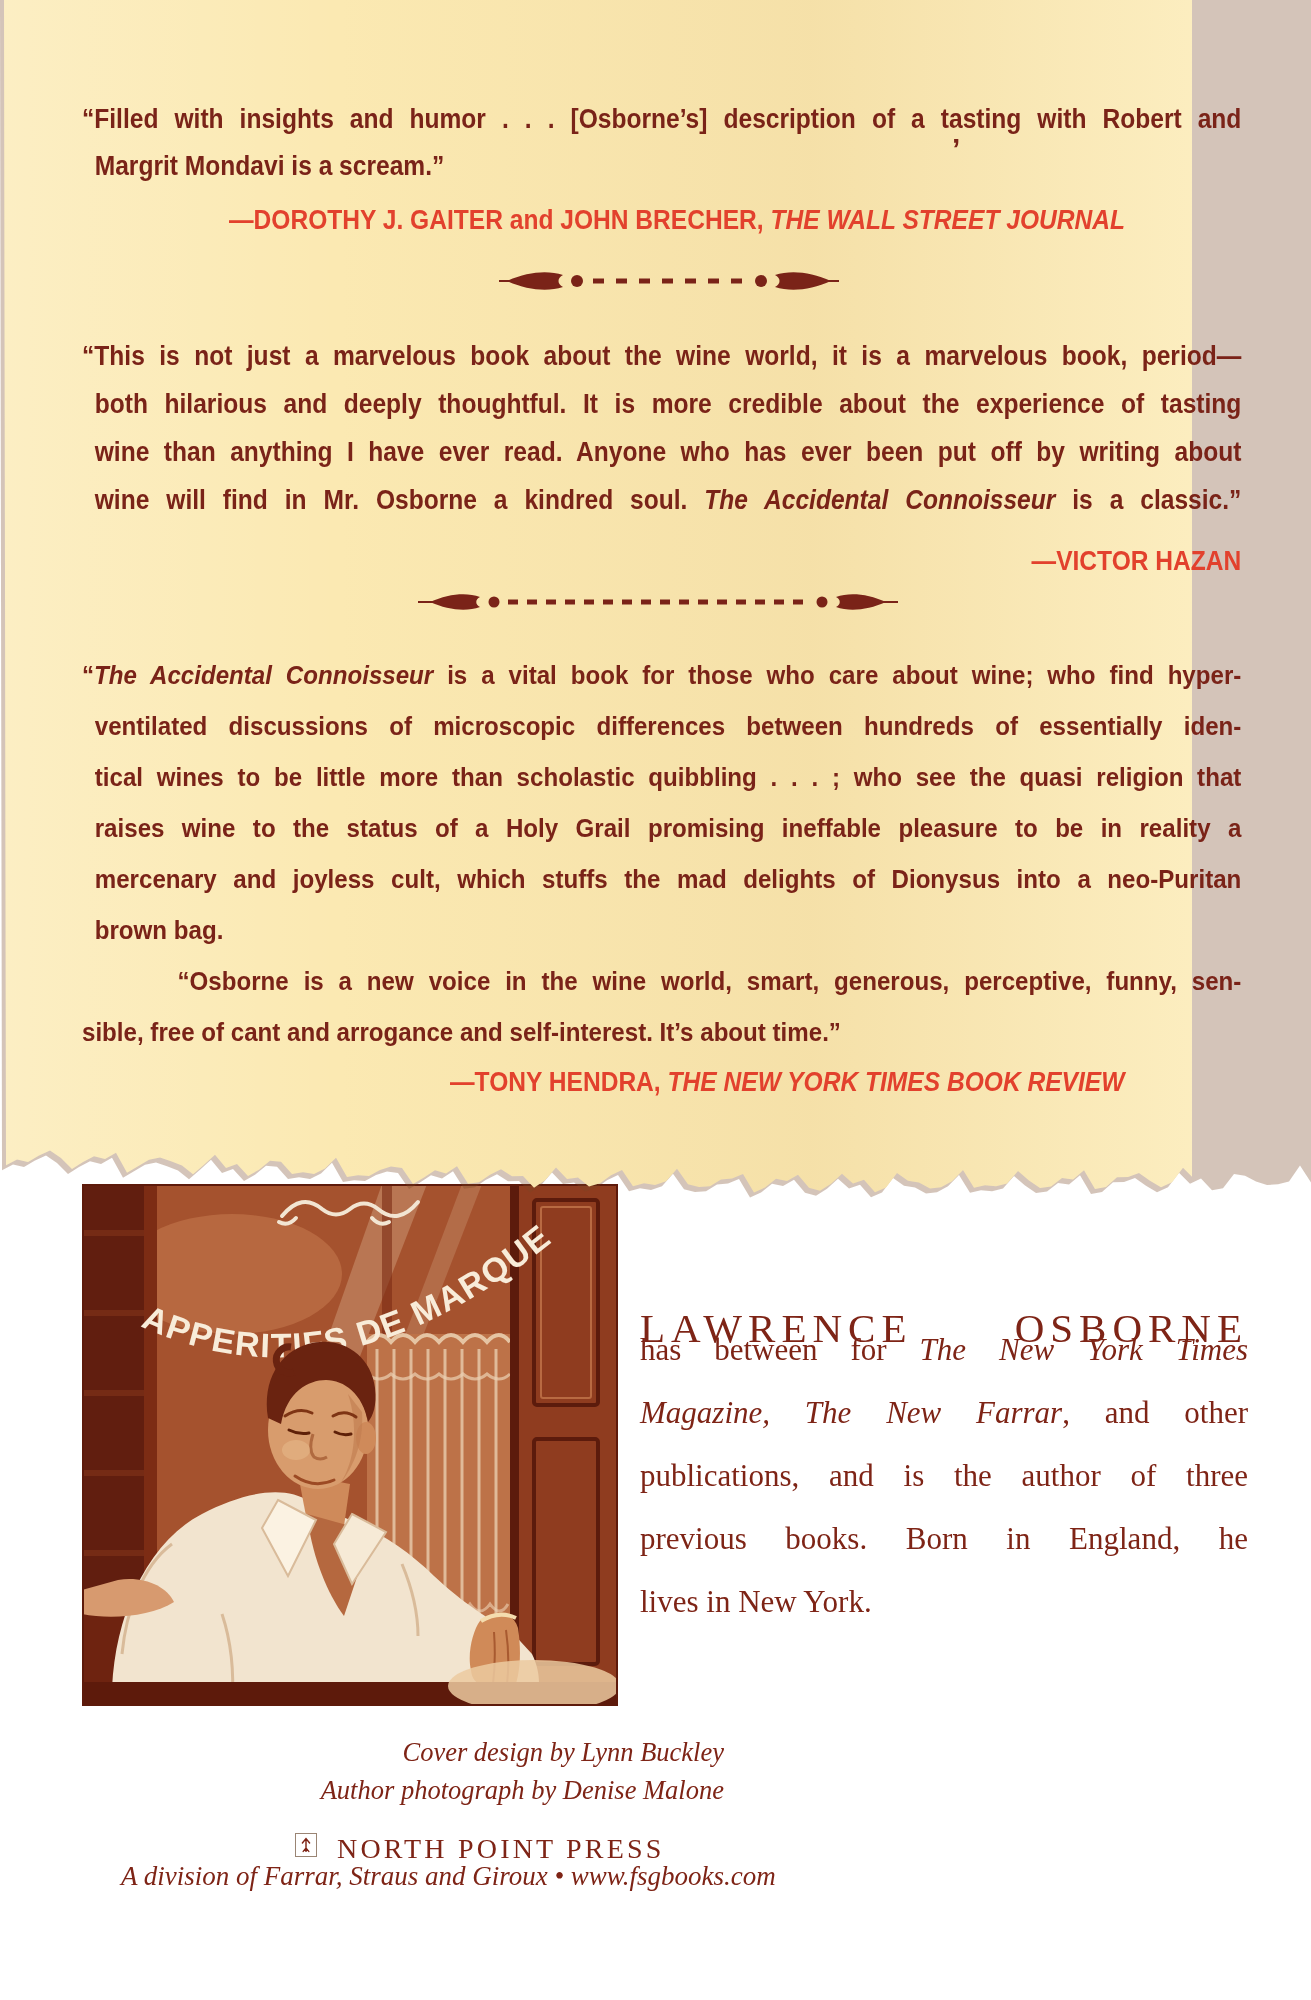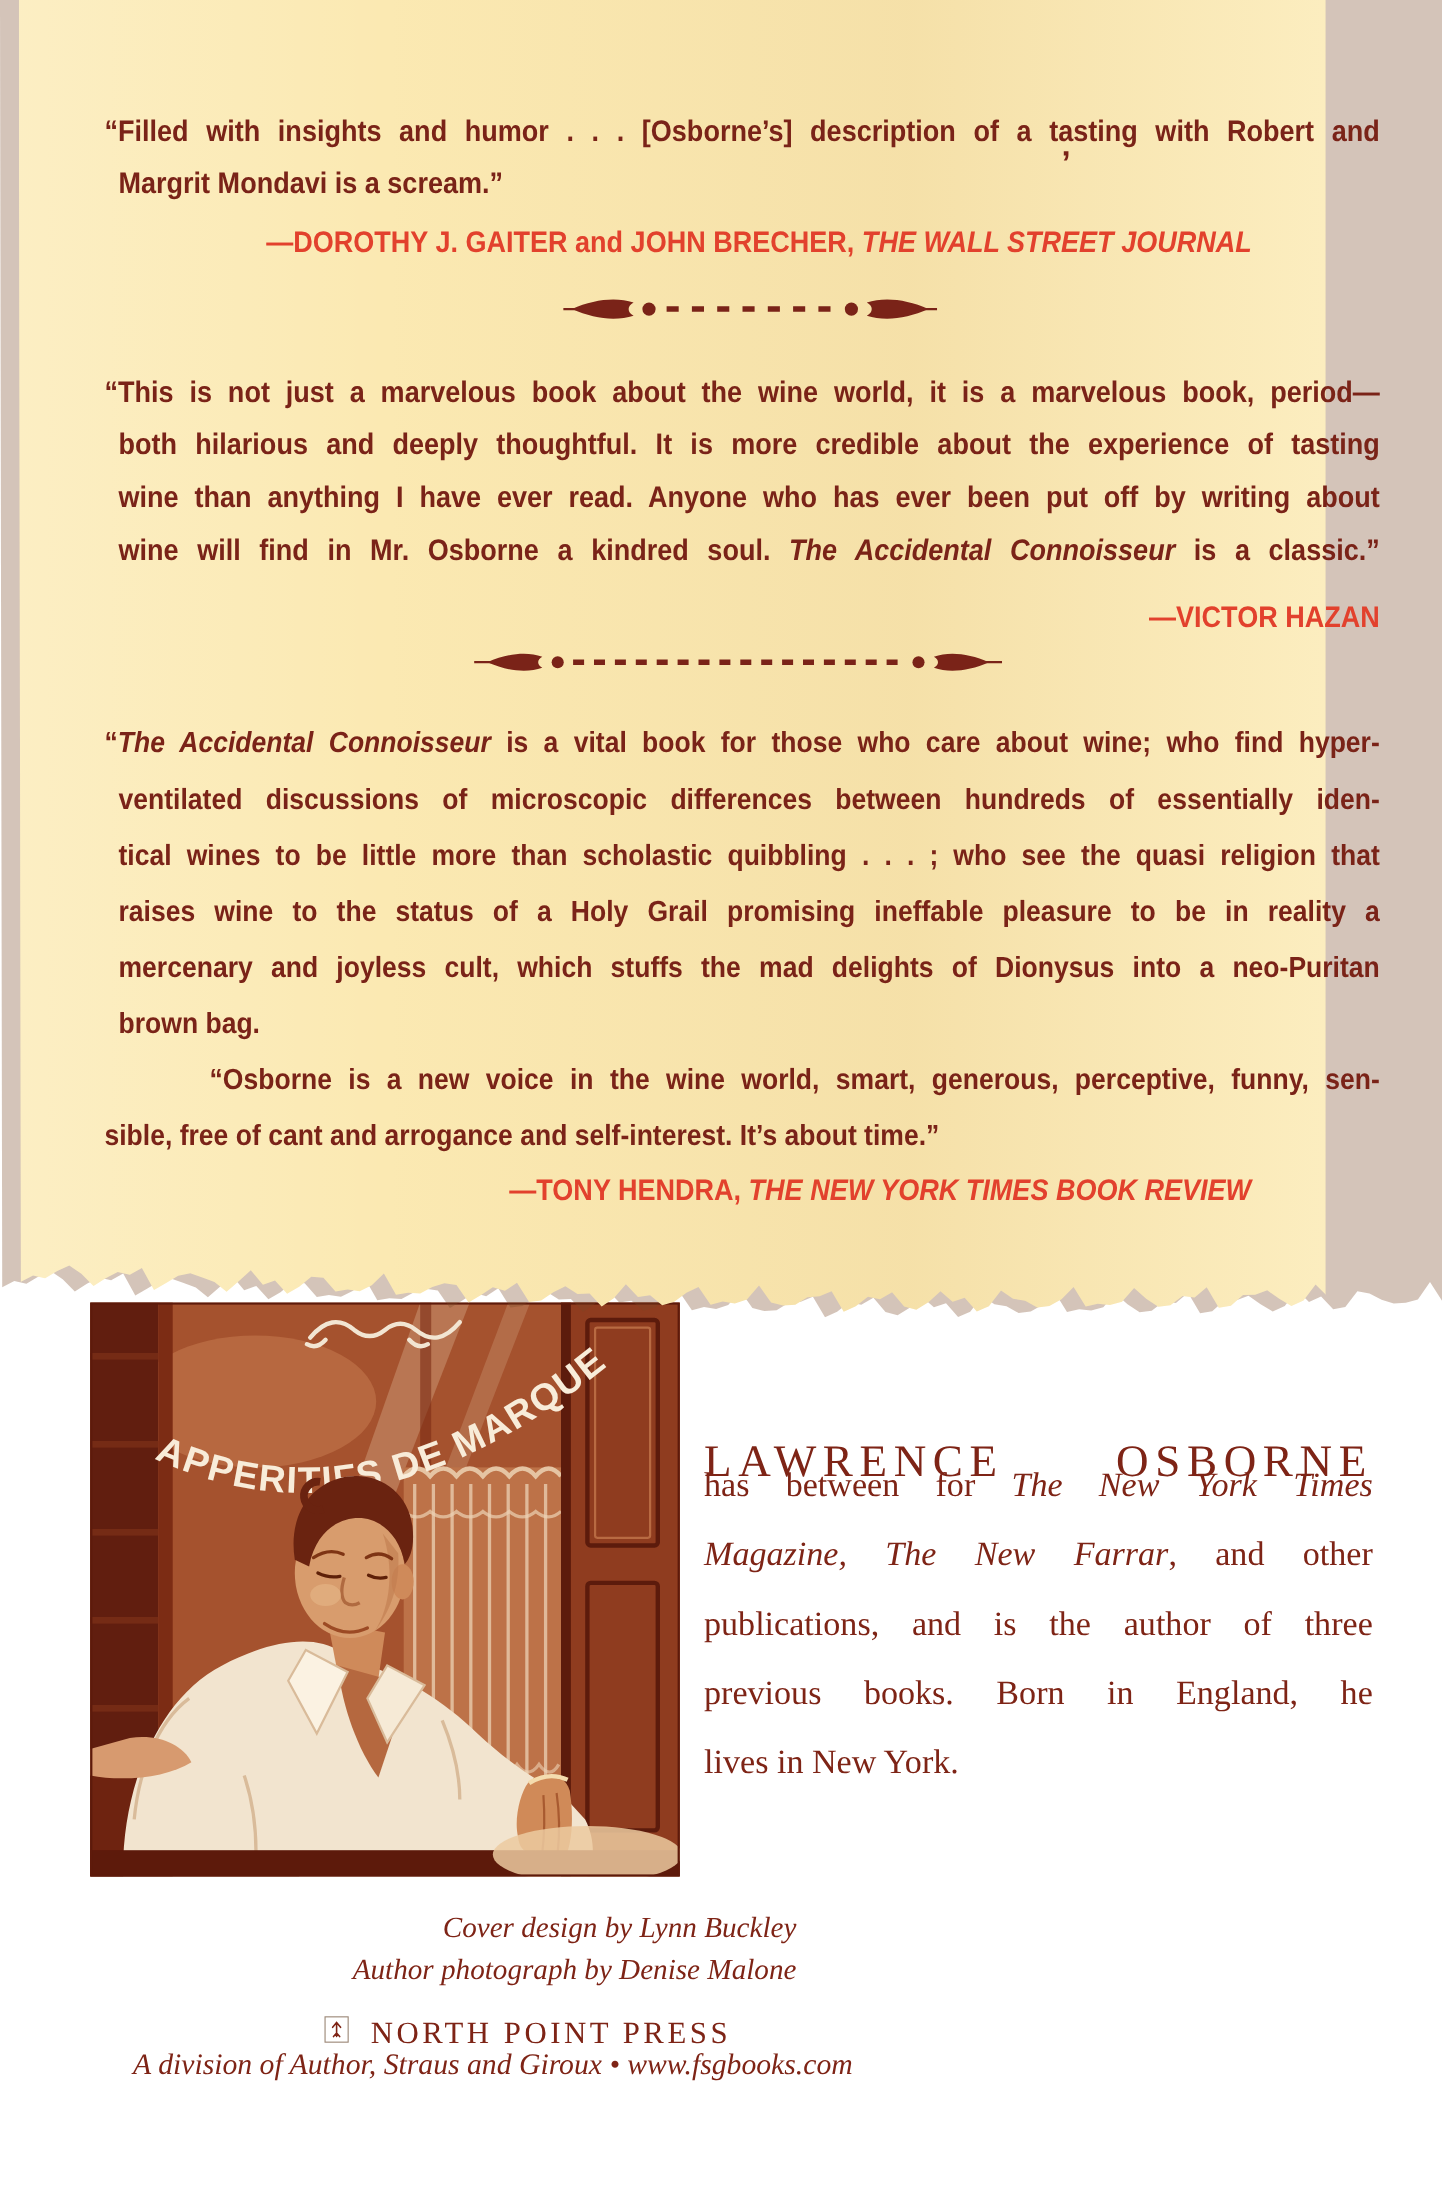--- a/index.html
+++ b/index.html
@@ -6,21 +6,21 @@
   #page{
     position:relative; width:1311px; height:2000px; background:#fff;
     overflow:hidden; font-family:"Liberation Sans",sans-serif;
   }
   
   #paper-fringe{
     position:absolute; left:0; top:0; width:1311px; height:1205px;
     background:rgba(122,70,38,.32); z-index:2;
   }
   #paper{
-    position:absolute; left:17px; top:0; width:1188px; height:1205px;
+    position:absolute; left:4px; top:0; width:1188px; height:1205px;
     background:
       linear-gradient(90deg, rgba(255,252,240,.28), rgba(0,0,0,0) 28%, rgba(210,172,110,.14) 68%, rgba(255,252,238,.22)),
       var(--paper,#fbe9b2);
     z-index:3;
   }
   
   .quote, .attr{
     position:absolute; transform-origin:0 0; transform:scaleX(0.91);
     color:var(--ink,#7a2318); font-weight:bold; letter-spacing:0;
   }
@@ -236,15 +236,15 @@
       <div class="rl"><span>Cover design by Lynn Buckley</span></div>
       <div class="rl"><span>Author photograph by Denise Malone</span></div>
     </div>
 
   <div id="publisher-logo">
     <svg width="16" height="18" viewBox="0 0 20 22">
       <path d="M10 3 L10 19 M5.5 8.5 L10 3 L14.5 8.5 M6.5 19 L10 15 L13.5 19" fill="none" stroke="#7e2416" stroke-width="1.8" stroke-linecap="round"></path>
     </svg>
   </div>
   <div id="publisher-name" class="serif">NORTH POINT PRESS</div>
-  <div id="publisher-division" class="serif">A division of Author, Straus and Giroux • www.fsgbooks.com</div>
+  <div id="publisher-division" class="serif">A division of Farrar, Straus and Giroux • www.fsgbooks.com</div>
 
 </div>
 
 </body></html>

